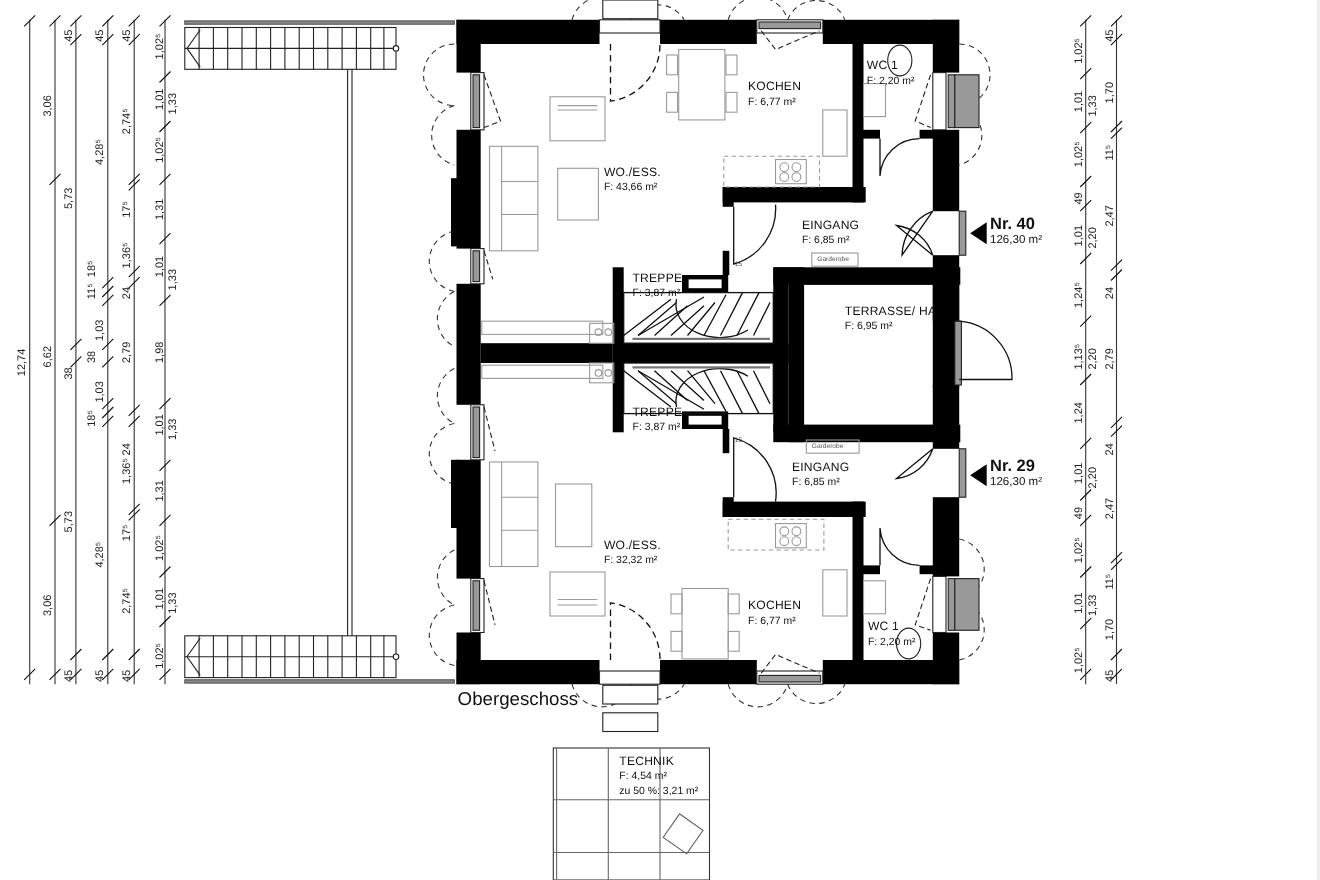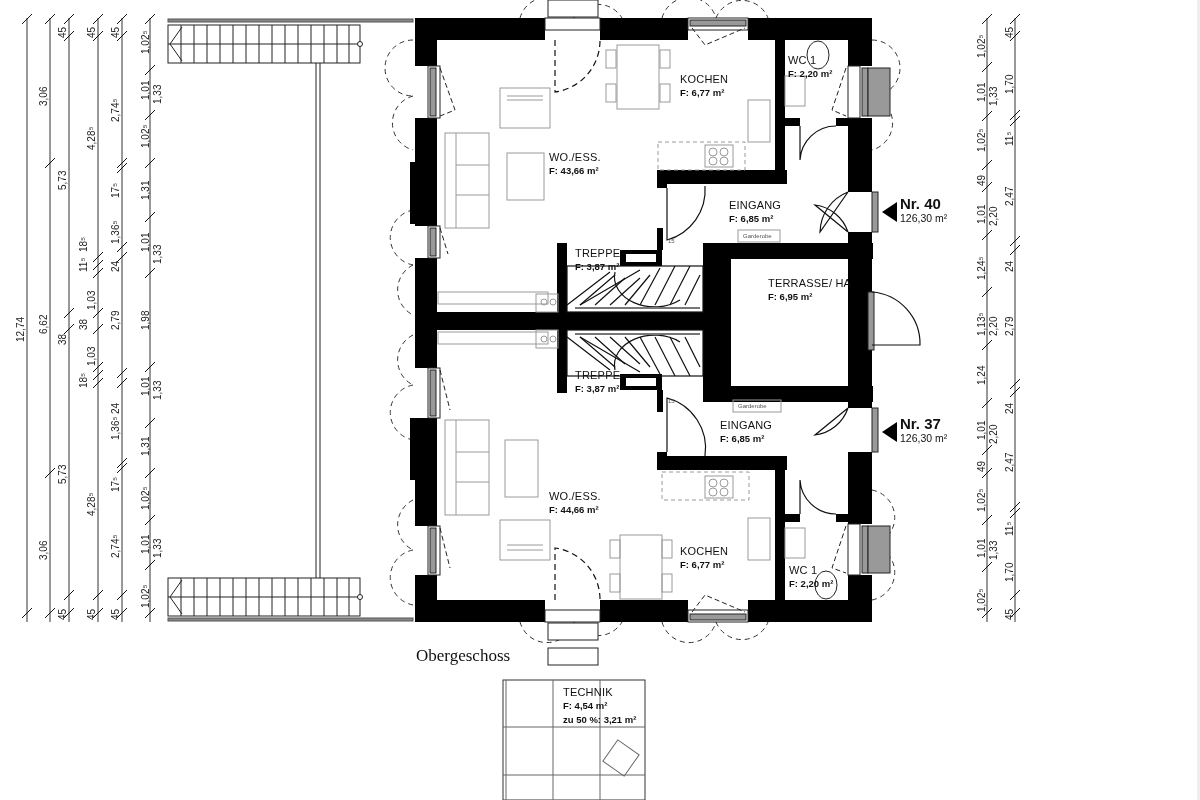--- a/index.html
+++ b/index.html
@@ -1,21 +1,21 @@
 <!DOCTYPE html>
 <html><head>
 <meta charset="utf-8">
 <style>
   html,body{margin:0;padding:0;background:#fff;}
   body{width:1200px;height:800px;position:relative;overflow:hidden;font-family:"Liberation Sans",sans-serif;color:#111;}
   svg{position:absolute;left:0;top:0;}
   .rot{position:absolute;transform-origin:0 0;transform:rotate(-90deg);font-size:10px;white-space:nowrap;color:#222;}
   .room{position:absolute;font-size:10.5px;line-height:14px;white-space:nowrap;}
   .room .name{font-size:11px;letter-spacing:.2px;}
-  .room .area{font-size:9.5px;font-weight:bold;}
+  .room .area{font-size:9.5px;}
   .unit{position:absolute;white-space:nowrap;}
   .unit .nr{font-size:15px;font-weight:bold;line-height:16px;}
   .unit .ar{font-size:10.5px;line-height:12px;}
   .floorname{position:absolute;font-size:17px;}
   .small{position:absolute;font-size:6px;color:#555;}
   .scrollbar{position:absolute;right:0;top:0;width:3px;height:800px;background:#eee;}
 </style>
 </head>
 <body>
 
@@ -351,21 +351,21 @@
 <div class="room" style="left:575px;top:368px;font-size:9px;">
   <div class="name">TREPPE</div>
   <div class="area">F: 3,87 m²</div>
 </div>
 <div class="room" style="left:720px;top:418px;">
   <div class="name">EINGANG</div>
   <div class="area">F: 6,85 m²</div>
 </div>
 <div class="room" style="left:549px;top:489px;">
   <div class="name">WO./ESS.</div>
-  <div class="area">F: 44,66 m²</div>
+  <div class="area">F: 32,32 m²</div>
 </div>
 <div class="room" style="left:680px;top:544px;">
   <div class="name">KOCHEN</div>
   <div class="area">F: 6,77 m²</div>
 </div>
 <div class="room" style="left:789px;top:563px;">
   <div class="name">WC 1</div>
   <div class="area">F: 2,20 m²</div>
 </div>
 <div class="room" style="left:563px;top:685px;">
@@ -377,25 +377,25 @@
 <div class="small" style="left:743px;top:233px;">Garderobe</div>
 <div class="small" style="left:738px;top:403px;">Garderobe</div>
 <div class="small" style="left:668px;top:238px;">15</div>
 <div class="small" style="left:668px;top:398px;">15</div>
 
 <div class="unit" style="left:900px;top:196px;">
   <div class="nr">Nr. 40</div>
   <div class="ar">126,30 m²</div>
 </div>
 <div class="unit" style="left:900px;top:416px;">
-  <div class="nr">Nr. 37</div>
+  <div class="nr">Nr. 29</div>
   <div class="ar">126,30 m²</div>
 </div>
 
-<div class="floorname" style="left:416px;top:646px;font-family:Liberation Serif, serif;">Obergeschoss</div>
+<div class="floorname" style="left:416px;top:626px;">Obergeschoss</div>
 
 <div>
   <span class="rot" style="left:15px;top:342px;">12,74</span>
   <span class="rot" style="left:38px;top:106px;">3,06</span>
   <span class="rot" style="left:38px;top:334px;">6,62</span>
   <span class="rot" style="left:38px;top:560px;">3,06</span>
   <span class="rot" style="left:57px;top:38px;">45</span>
   <span class="rot" style="left:57px;top:190px;">5,73</span>
   <span class="rot" style="left:57px;top:345px;">38</span>
   <span class="rot" style="left:57px;top:484px;">5,73</span>

